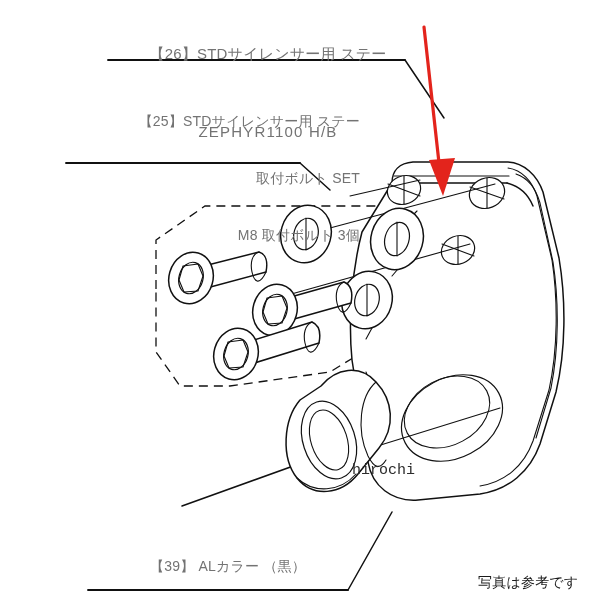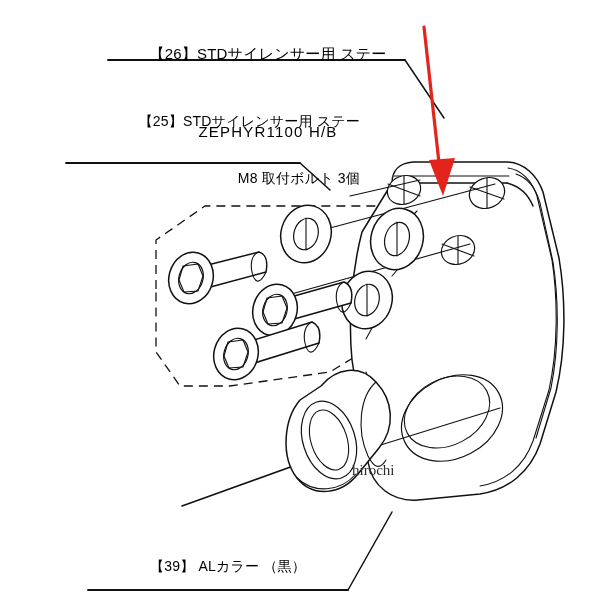--- a/index.html
+++ b/index.html
@@ -17,21 +17,21 @@
   }
   #drawing {
     position: absolute;
     left: 0;
     top: 0;
     width: 600px;
     height: 600px;
   }
   .lbl {
     position: absolute;
-    color: #000000;
+    color: #737373;
     font-family: "Liberation Sans", sans-serif;
     font-size: 15px;
     line-height: 20px;
     white-space: pre;
     letter-spacing: 0.2px;
   }
   #callout-26-stay {
     left: 118px;
     top: 4px;
     text-align: center;
@@ -57,21 +57,21 @@
   #note-reference {
     left: 478px;
     top: 572px;
     font-size: 14px;
     color: #1a1a1a;
   }
   #watermark {
     position: absolute;
     left: 352px;
     top: 462px;
-    font-family: Liberation Serif, serif;
+    font-family: Liberation Mono, monospace;
     font-size: 15px;
     color: #2b2b2b;
     white-space: pre;
   }
 </style>
 </head>
 <body>
 
 <div id="page">
 
@@ -237,25 +237,27 @@
 
   </svg>
 
   <div class="lbl" id="callout-26-stay">
     <div>【26】STDサイレンサー用 ステー</div>
     <div class="l2">ZEPHYR1100 H/B</div>
   </div>
 
   <div class="lbl" id="callout-25-boltset">
     <div>【25】STDサイレンサー用 ステー</div>
+    <div>取付ボルト SET</div>
     <div>M8 取付ボルト 3個</div>
   </div>
 
   <div class="lbl" id="callout-26-collar">
     <div>【39】 ALカラー （黒）</div>
     
     
   </div>
 
+  <div class="lbl" id="note-reference">写真は参考です</div>
 
   <div id="watermark">hirochi</div>
 
 </div>
 
 </body></html>

